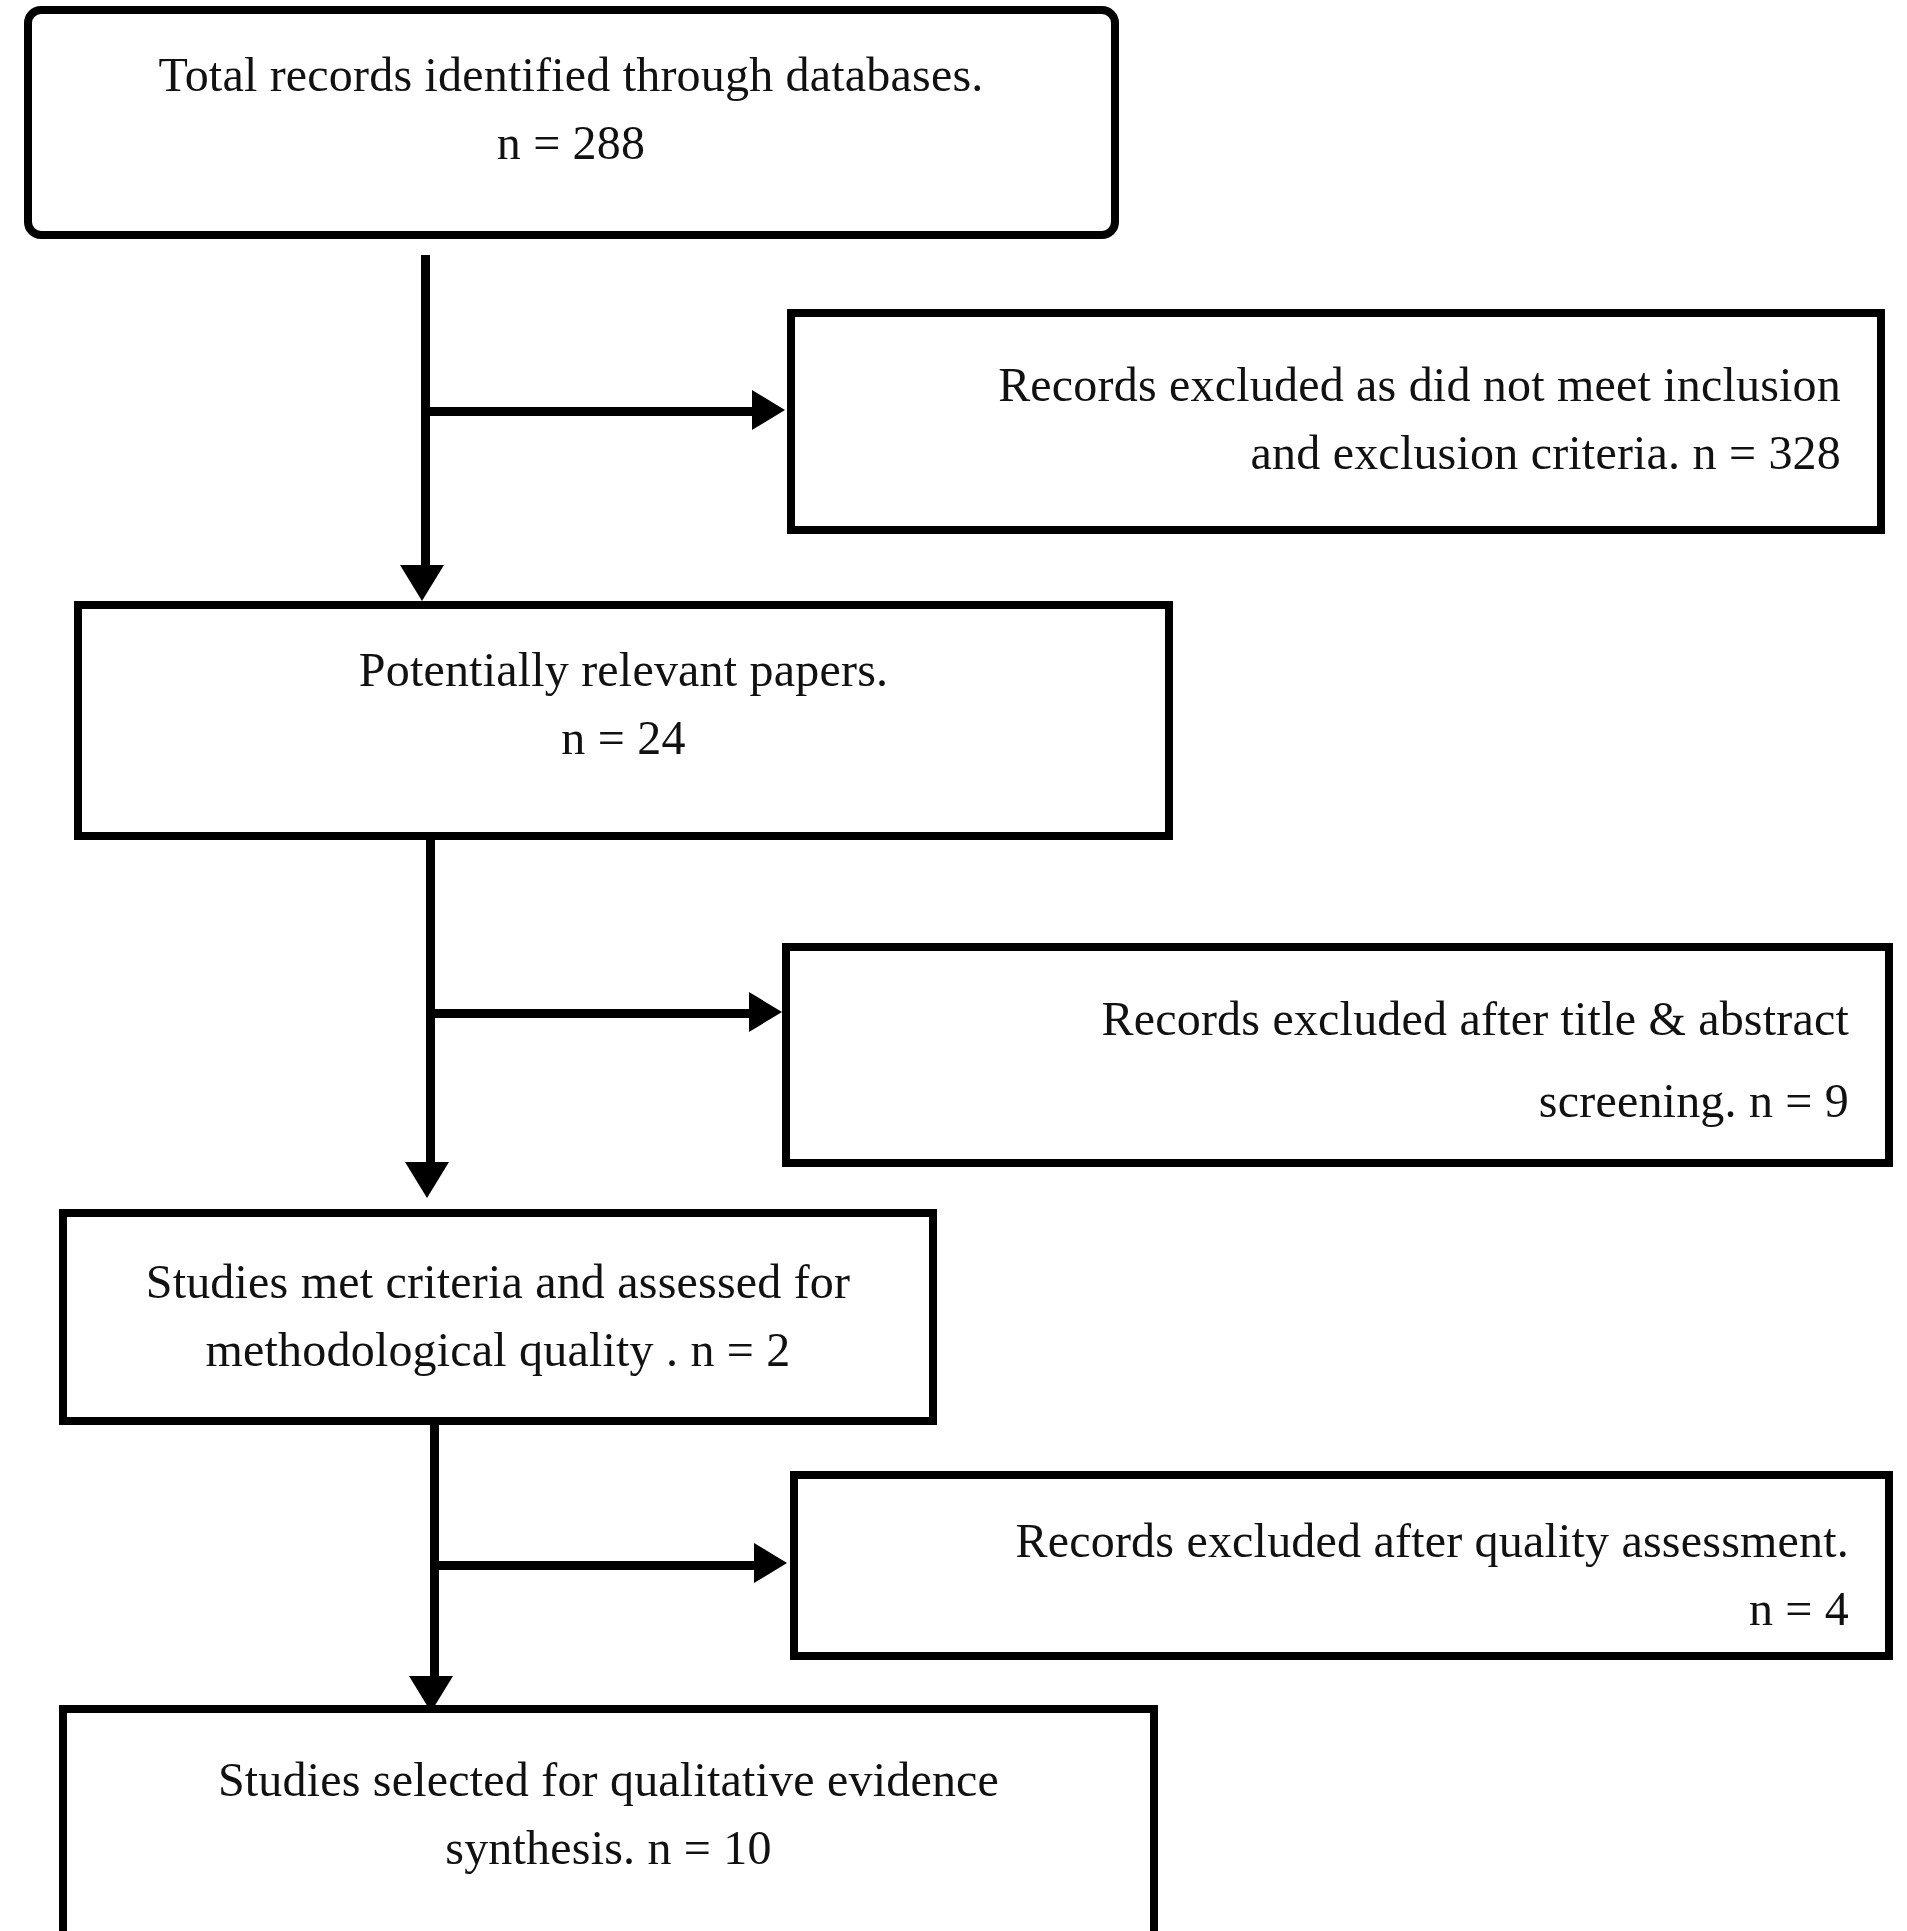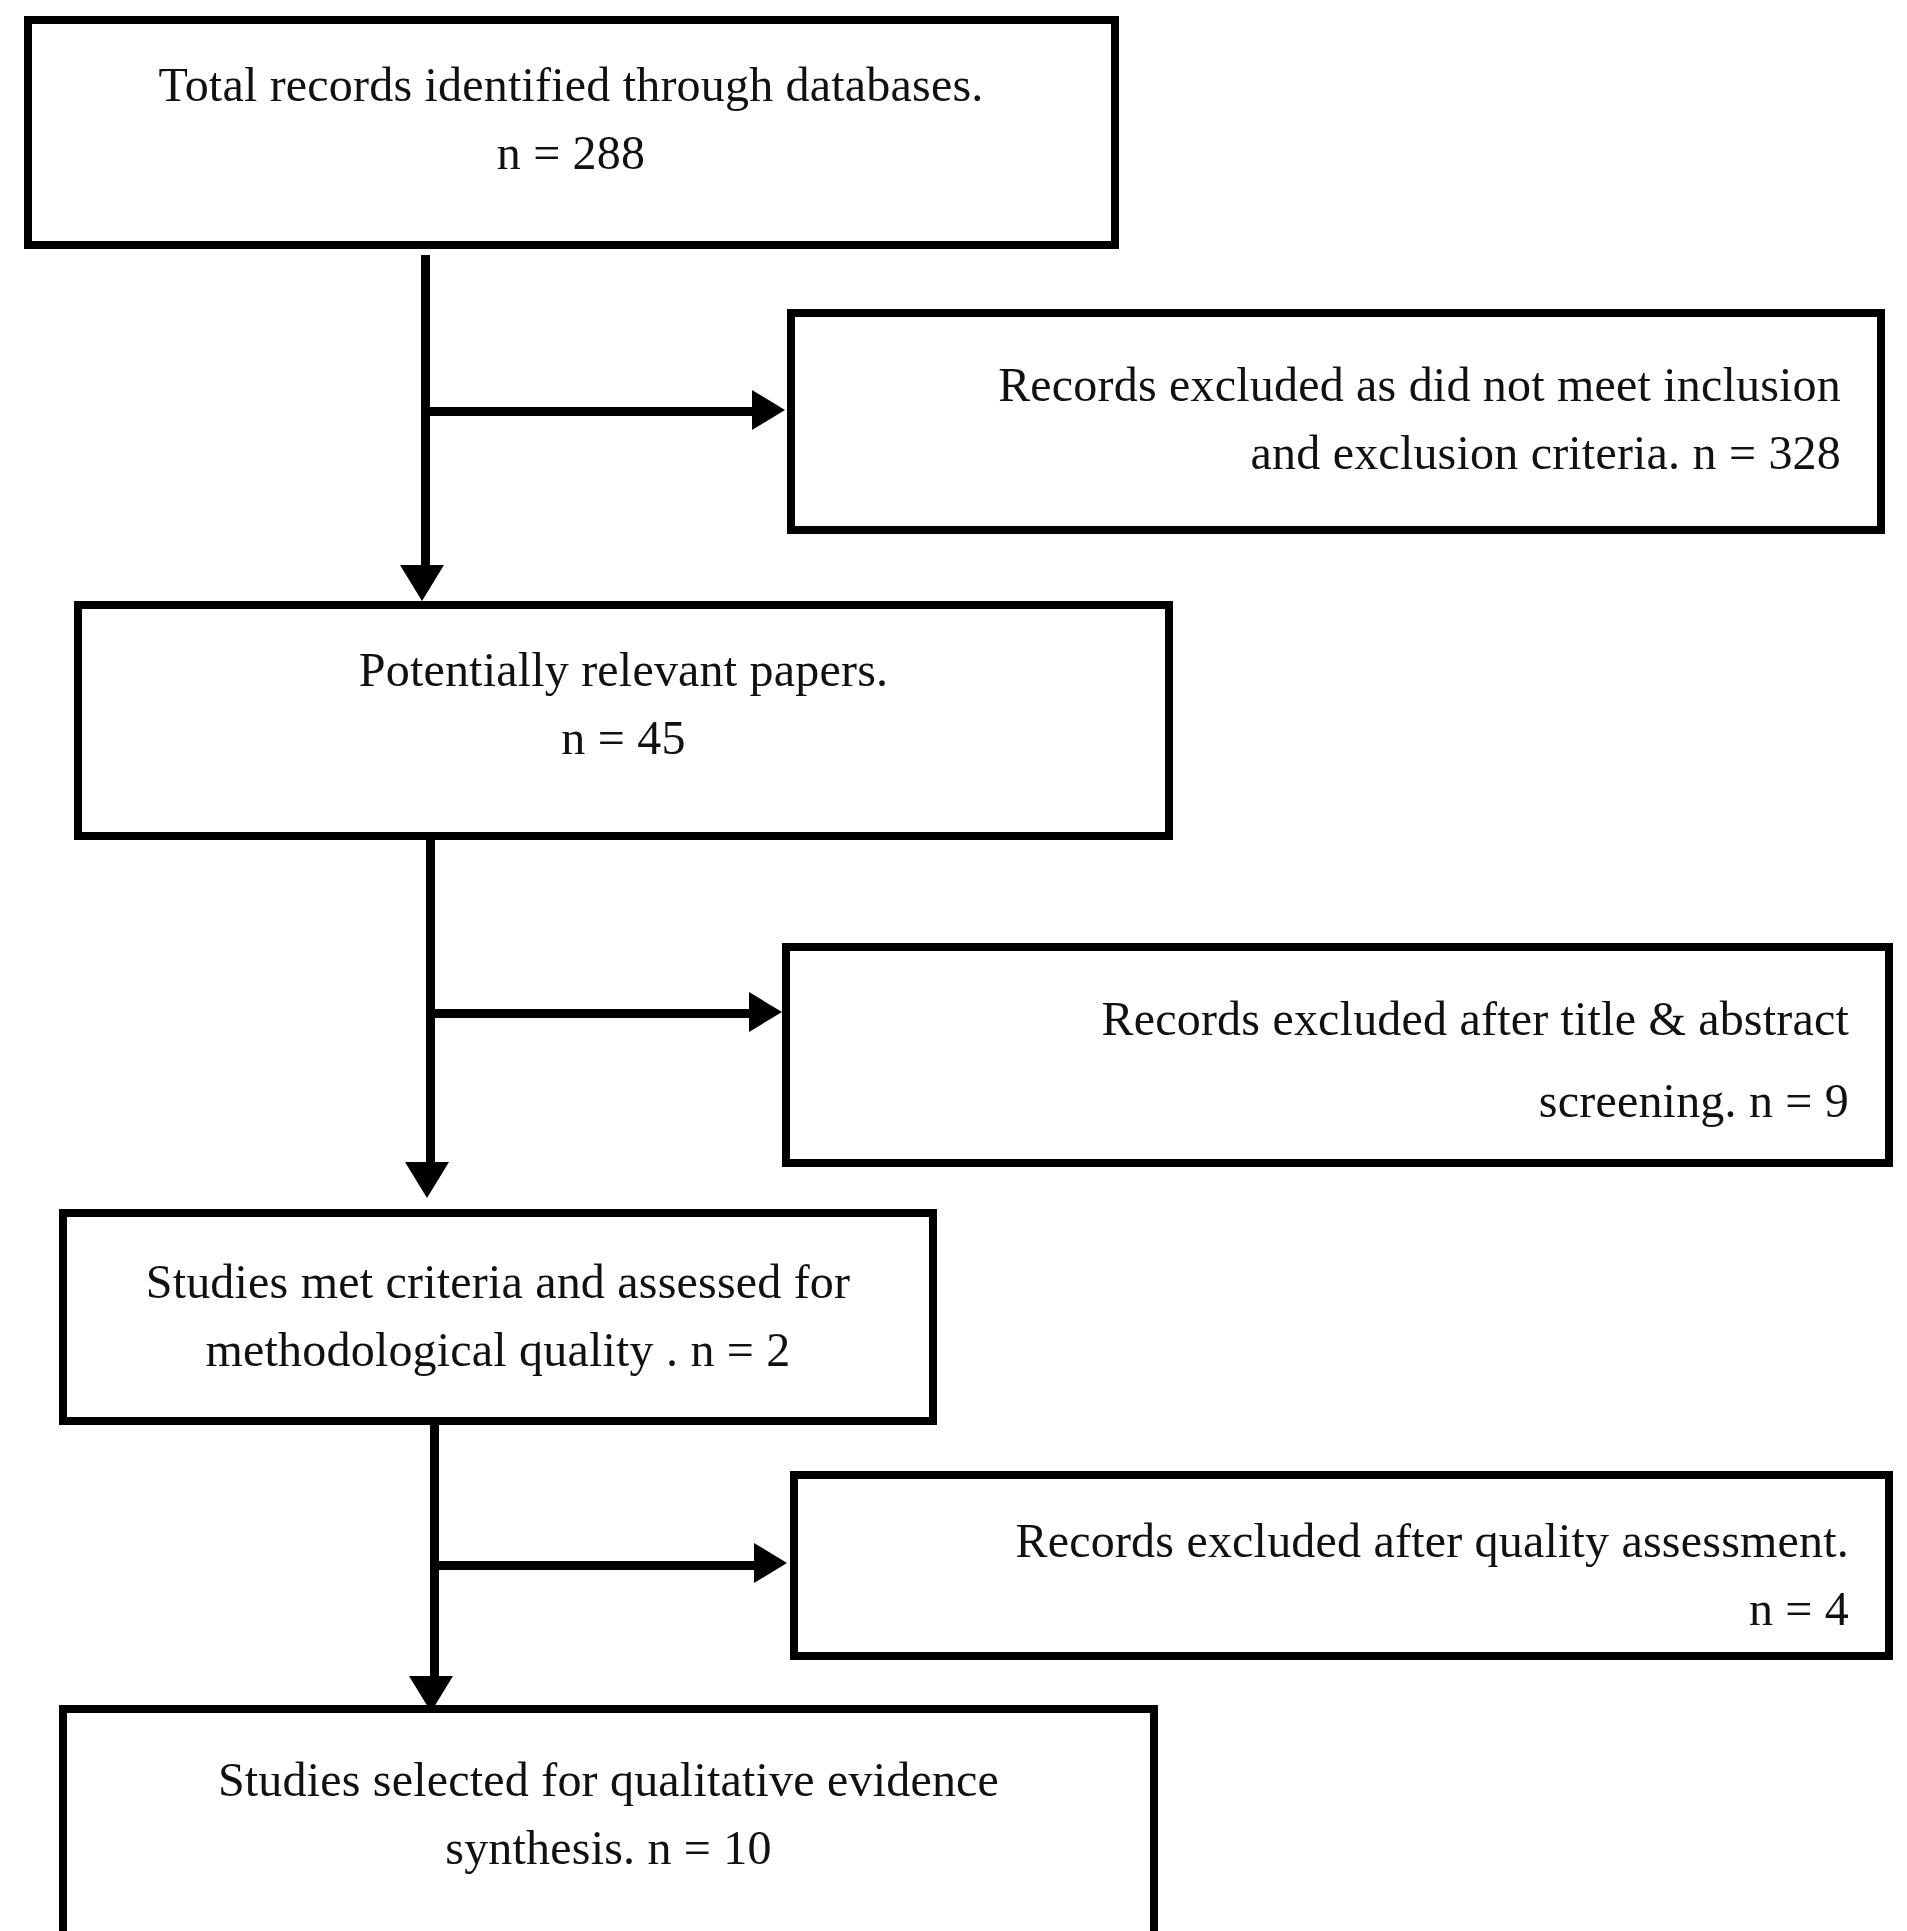--- a/index.html
+++ b/index.html
@@ -36,21 +36,21 @@
     display: block;
     font-size: 48px;
     line-height: 1.42;
     white-space: pre;
     letter-spacing: 0.2px;
   }
   .node.center { text-align: center; }
   .node.right  { text-align: right; }
 
   
-  #node-identified   { left: 23.5px;   top: 16px;   width: 1095px; height: 233px; }
+  #node-identified   { left: 23.5px;   top: 6px;   width: 1095px; height: 233px; border-radius: 17px; }
   #node-excluded-1   { left: 787px; top: 309px;  width: 1098px; height: 225px; padding-top: 34px; }
   #node-relevant     { left: 74px;   top: 601px;  width: 1099px; height: 239px; }
   #node-excluded-2   { left: 782px; top: 943px; width: 1111px; height: 224px; padding-top: 34px; gap: 14px; }
   #node-assessed     { left: 59px;   top: 1209px; width: 878px; height: 216px; padding-top: 31px; }
   #node-excluded-3   { left: 790px; top: 1471px; width: 1103px; height: 189px; padding-top: 28px; }
   #node-synthesis    { left: 59px;   top: 1705px; width: 1099px; height: 235px; padding-top: 33px; }
 
   
   .vline {
     position: absolute;
@@ -109,21 +109,21 @@
     <span class="line">n = 288</span>
   </div>
 
   <div class="node right" id="node-excluded-1">
     <span class="line">Records excluded as did not meet inclusion</span>
     <span class="line">and exclusion criteria. n = 328</span>
   </div>
 
   <div class="node center" id="node-relevant">
     <span class="line">Potentially relevant papers.</span>
-    <span class="line">n = 45</span>
+    <span class="line">n = 24</span>
   </div>
 
   <div class="node right" id="node-excluded-2">
     <span class="line">Records excluded after title &amp; abstract</span>
     <span class="line">screening. n = 9</span>
   </div>
 
   <div class="node center" id="node-assessed">
     <span class="line">Studies met criteria and assessed for</span>
     <span class="line">methodological quality . n = 2</span>

